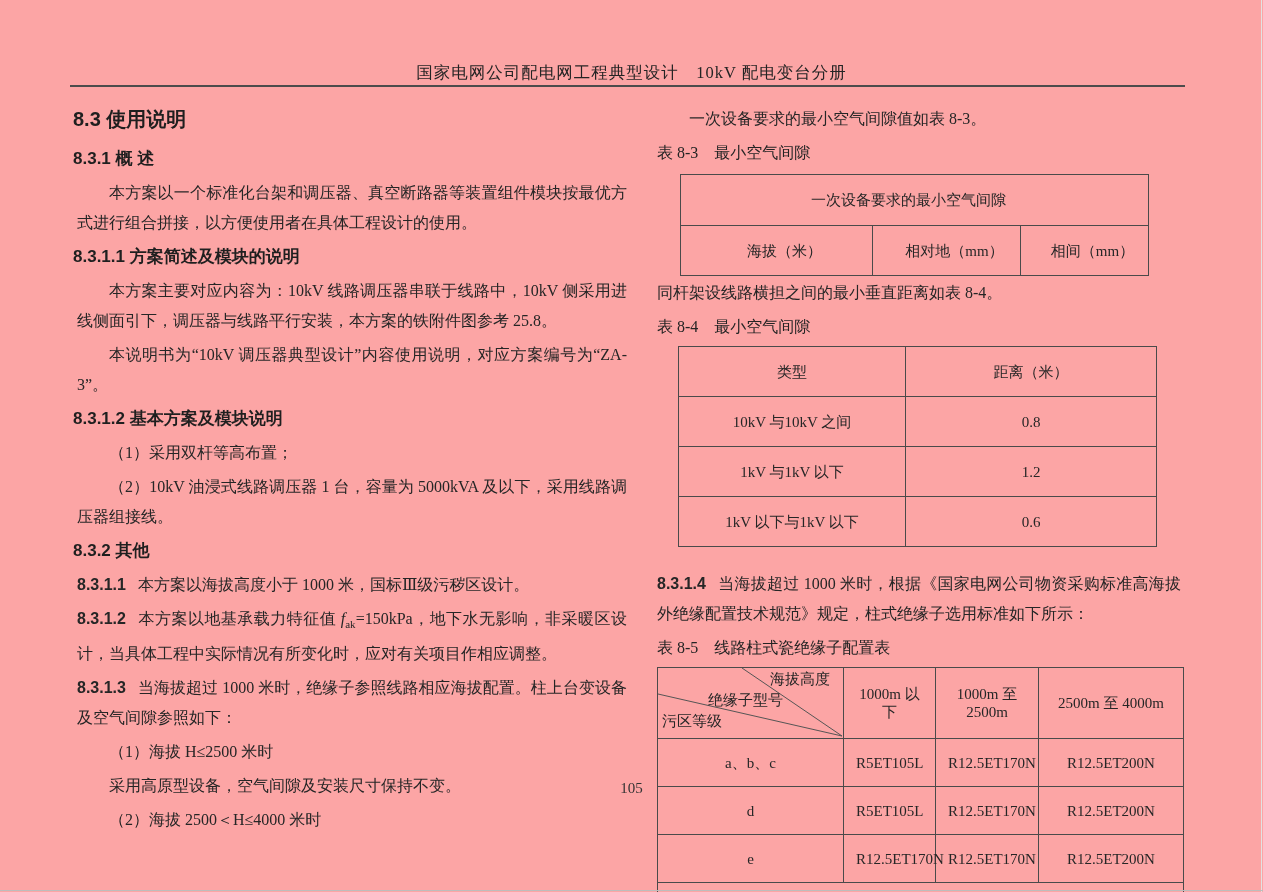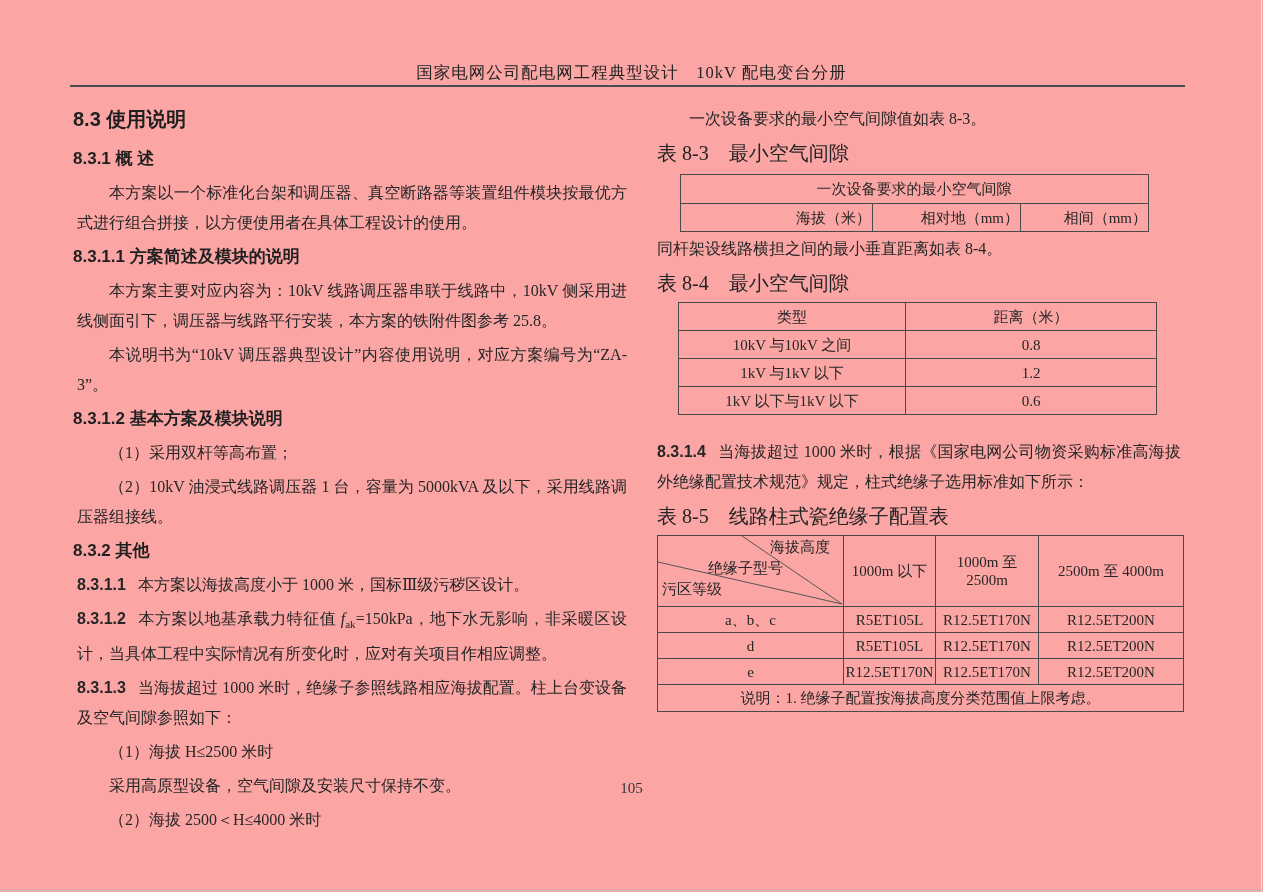--- a/index.html
+++ b/index.html
@@ -21,27 +21,27 @@
 
   .col p{margin:4px;text-align:justify;}
   p.indent{text-indent:2em;}
   h1,h2{font-family:Liberation Sans, sans-serif;color:#1f1f1f;}
   h1{font-size:20px;line-height:30px;margin:4px 0 10px 0;font-weight:bold;}
   h2{font-size:17px;line-height:30px;margin:2px 0 2px 0;font-weight:bold;}
   .np b{font-family:"Liberation Sans","DejaVu Sans",sans-serif;font-weight:bold;margin-right:12px;}
   .np sub{font-size:11px;}
   .np i{font-family:"Liberation Serif",serif;}
 
-  .tbl-caption{margin:0;text-align:center;font-size:20px;line-height:30px;color:#242424;}
+  .tbl-caption{margin:0;text-align:center;font-size:16px;line-height:30px;color:#242424;}
 
   table{border-collapse:collapse;table-layout:fixed;font-size:15px;color:#262626;}
-  td{border:1px solid #4a4a4a;padding:1px;line-height:1.2;}
+  td{border:1px solid #4a4a4a;padding:12px;line-height:1.2;}
 
   .t83{width:468px;margin:6px 0 0 27px;}
-  .t83 td{height:25px;text-align:right;padding-left:28px;}
+  .t83 td{height:25px;text-align:center;padding-left:28px;}
   .t83 td.merged{text-align:center;padding-left:0;height:26px;}
 
   .t84{width:478px;margin:2px 0 0 25px;}
   .t84 td{height:25px;text-align:center;}
 
   .t85{width:526px;margin:2px 0 0 4px;}
   .t85 td{height:23px;text-align:center;}
   .t85 td.diag{height:70px;position:relative;padding:0;}
   .t85 td.note-cell{height:24px;}
   .diag-label{position:absolute;font-size:15px;line-height:16px;white-space:nowrap;}

